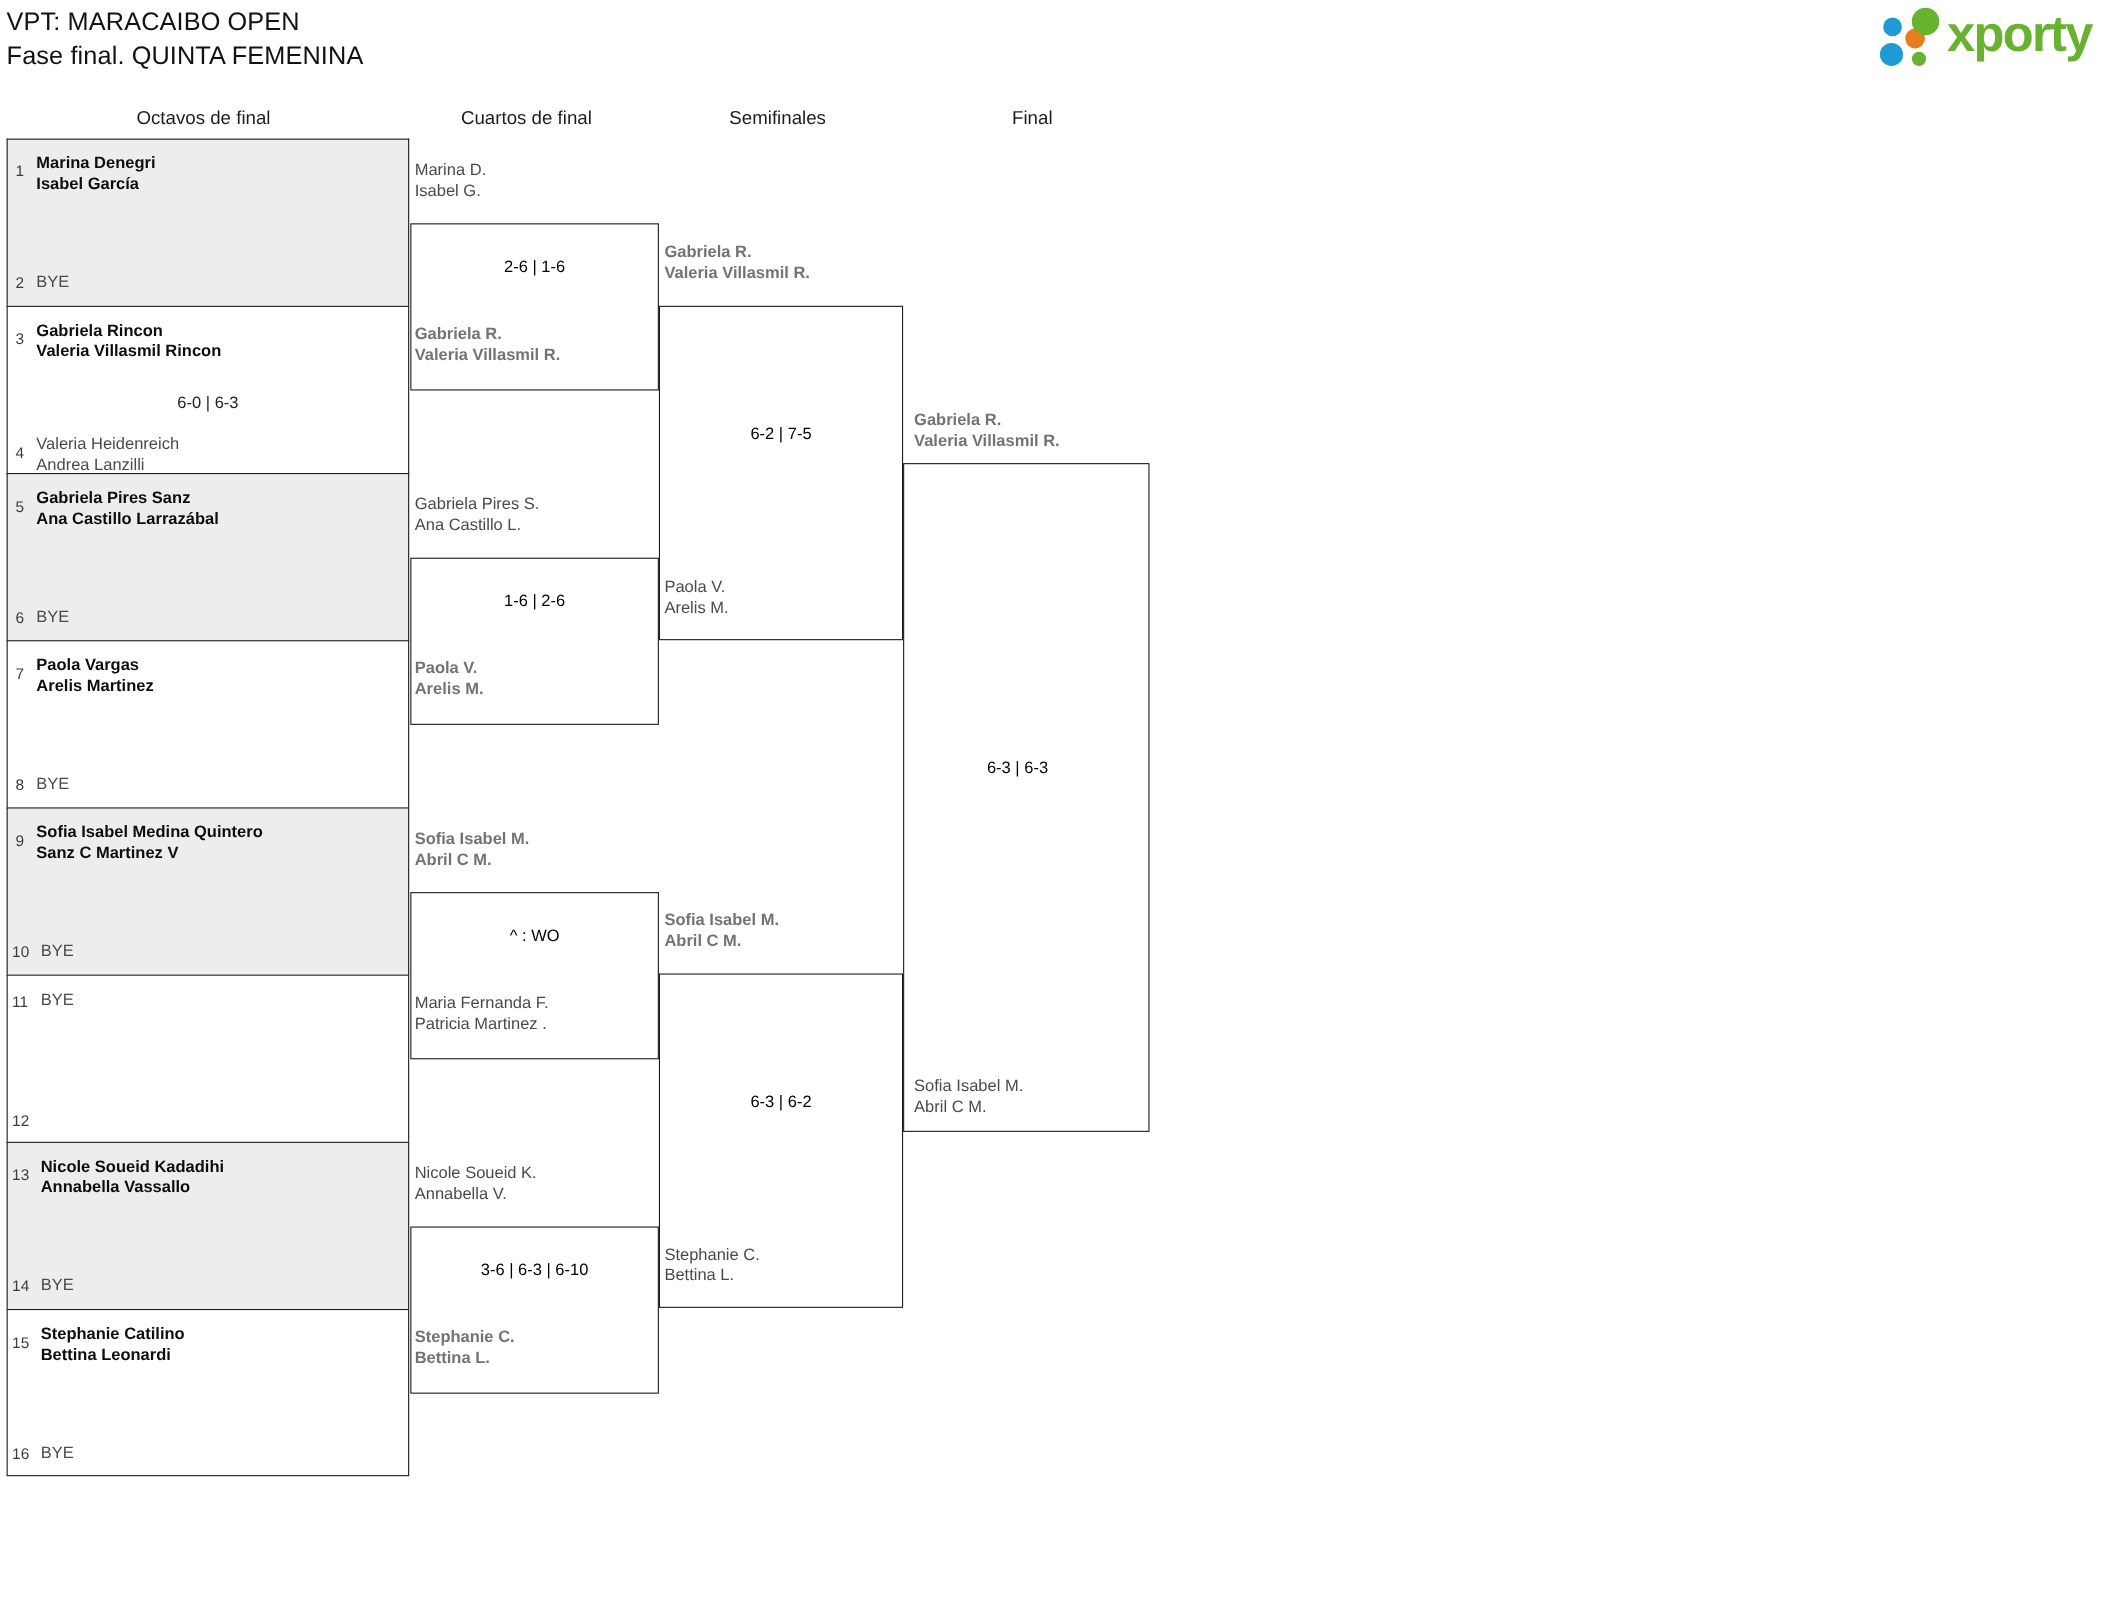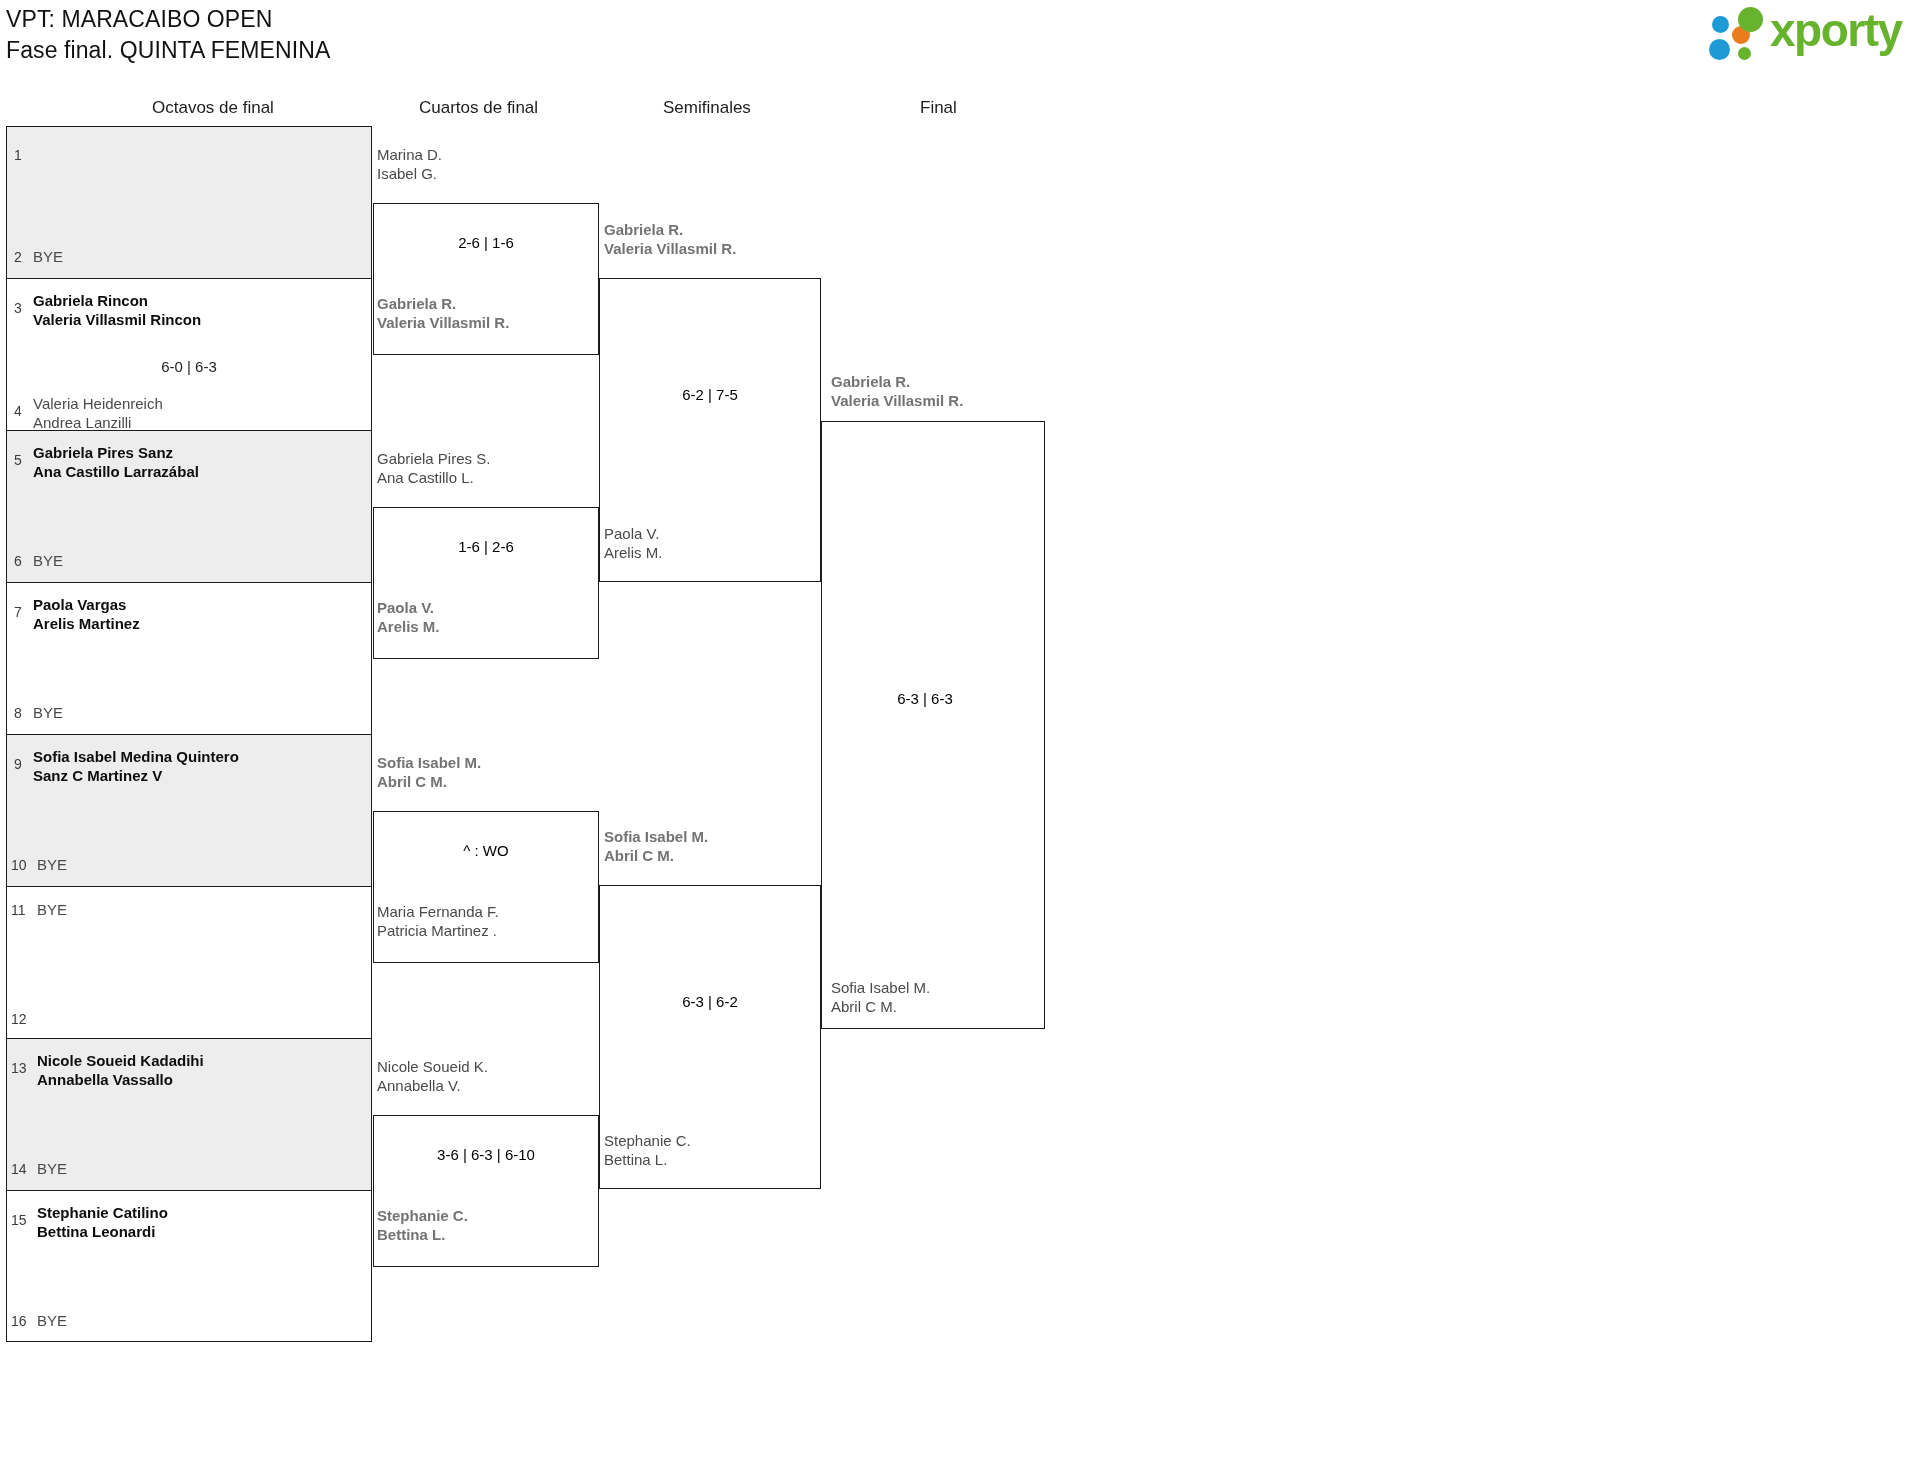--- a/index.html
+++ b/index.html
@@ -143,27 +143,31 @@
 
   <div id="logo">
     <span class="dot" style="left:4px;  top:10px; width:17px; height:17px; background:#1E9BD7;"></span>
     <span class="dot" style="left:24px; top:20px; width:18px; height:18px; background:#E87D1E;"></span>
     <span class="dot" style="left:30px; top:1px;  width:25px; height:25px; background:#67B32E;"></span>
     <span class="dot" style="left:1px;  top:33px; width:21px; height:21px; background:#1E9BD7;"></span>
     <span class="dot" style="left:30px; top:41px; width:13px; height:13px; background:#67B32E;"></span>
     <span class="wordmark">xporty</span>
   </div>
 
-  <div class="round-header" style="left:124px; top:98px;margin-left:28px;">Octavos de final</div>
+  <div class="round-header" style="left:124px; top:98px;">Octavos de final</div>
   <div class="round-header" style="left:419px; top:98px;">Cuartos de final</div>
   <div class="round-header" style="left:663px; top:98px;">Semifinales</div>
   <div class="round-header" style="left:920px; top:98px;">Final</div>
 
   <div class="seed-block shaded" style="top:126px; height:152px;">
     <div class="seed-num" style="top:20px;">1</div>
+    <div class="seed-names winner" style="top:12px;">
+      <span class="nm">Marina Denegri</span>
+      <span class="nm">Isabel García</span>
+    </div>
     <div class="seed-num" style="top:122px;">2</div>
     <div class="seed-bye" style="top:120px;">BYE</div>
   </div>
 
   <div class="seed-block" style="top:278px; height:152px;">
     <div class="seed-num" style="top:21px;">3</div>
     <div class="seed-names winner" style="top:12px;">
       <span class="nm">Gabriela Rincon</span>
       <span class="nm">Valeria Villasmil Rincon</span>
     </div>

